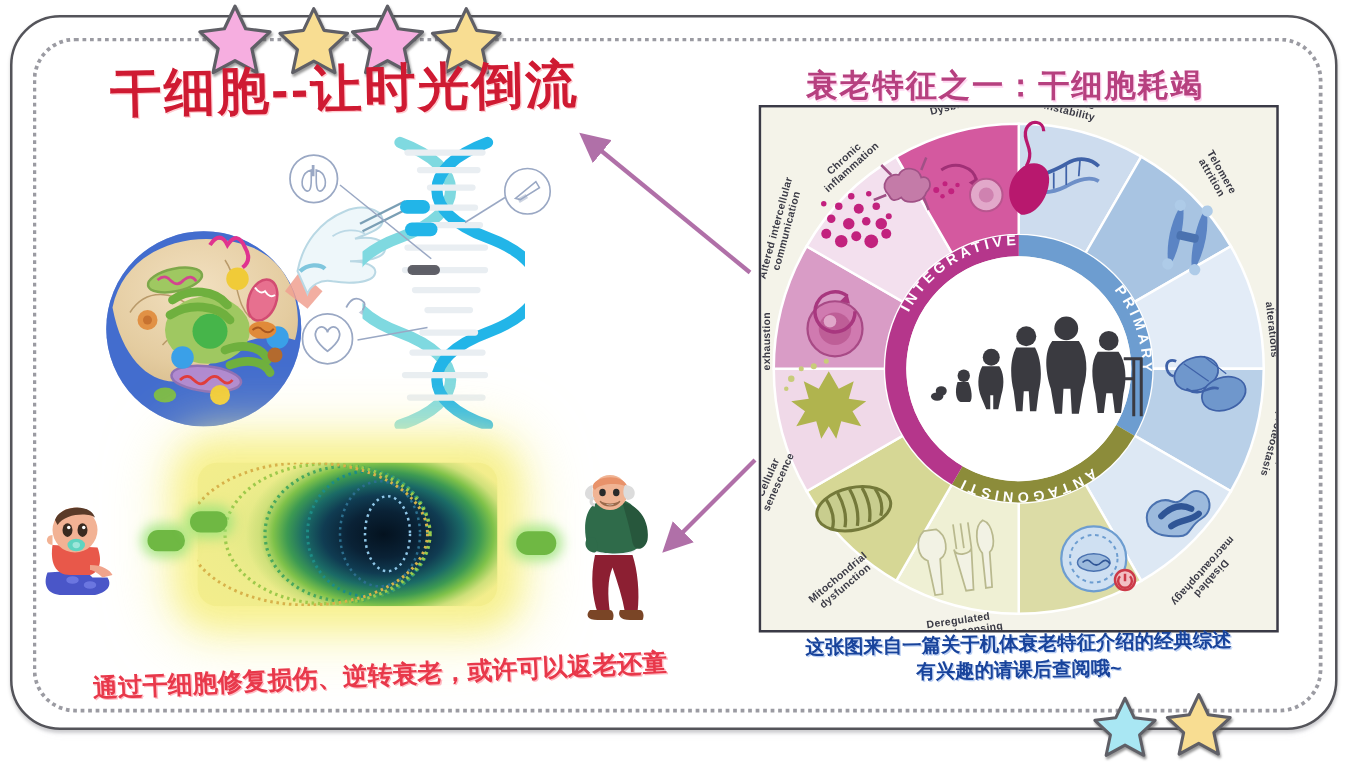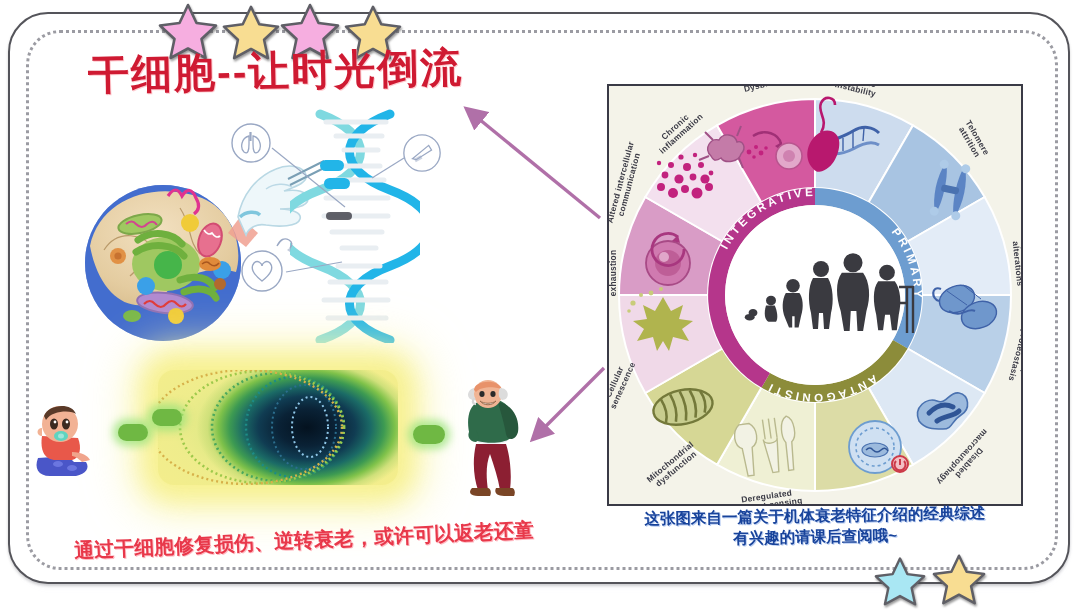--- a/index.html
+++ b/index.html
@@ -147,20 +147,21 @@
         <polygon points="30,3 38.5,21 58,23.5 43.5,37 47.5,56 30,46.5 12.5,56 16.5,37 2,23.5 21.5,21" fill="#a9e7f3" stroke="#5f5f66" stroke-width="2.8" stroke-linejoin="round"></polygon>
       </svg>
   </div>
   <div class="star" style="left:932px;top:553px;">
     <svg width="54" height="52" viewBox="0 0 60 58">
         <polygon points="30,3 38.5,21 58,23.5 43.5,37 47.5,56 30,46.5 12.5,56 16.5,37 2,23.5 21.5,21" fill="#f8dd92" stroke="#5f5f66" stroke-width="2.8" stroke-linejoin="round"></polygon>
       </svg>
   </div>
 
   <div class="main-title">干细胞--让时光倒流</div>
+  <div class="right-title">衰老特征之一：干细胞耗竭</div>
 
   <div class="cell-model">
     <svg width="210" height="180" viewBox="0 0 210 180">
       <defs>
         <radialGradient id="cyto" cx="45%" cy="35%" r="75%">
           <stop offset="0%" stop-color="#f2e0c0"></stop>
             <stop offset="70%" stop-color="#e4ccA0" stop-opacity="1"></stop>
             <stop offset="100%" stop-color="#d8bd8e"></stop>
         </radialGradient>
       </defs>

